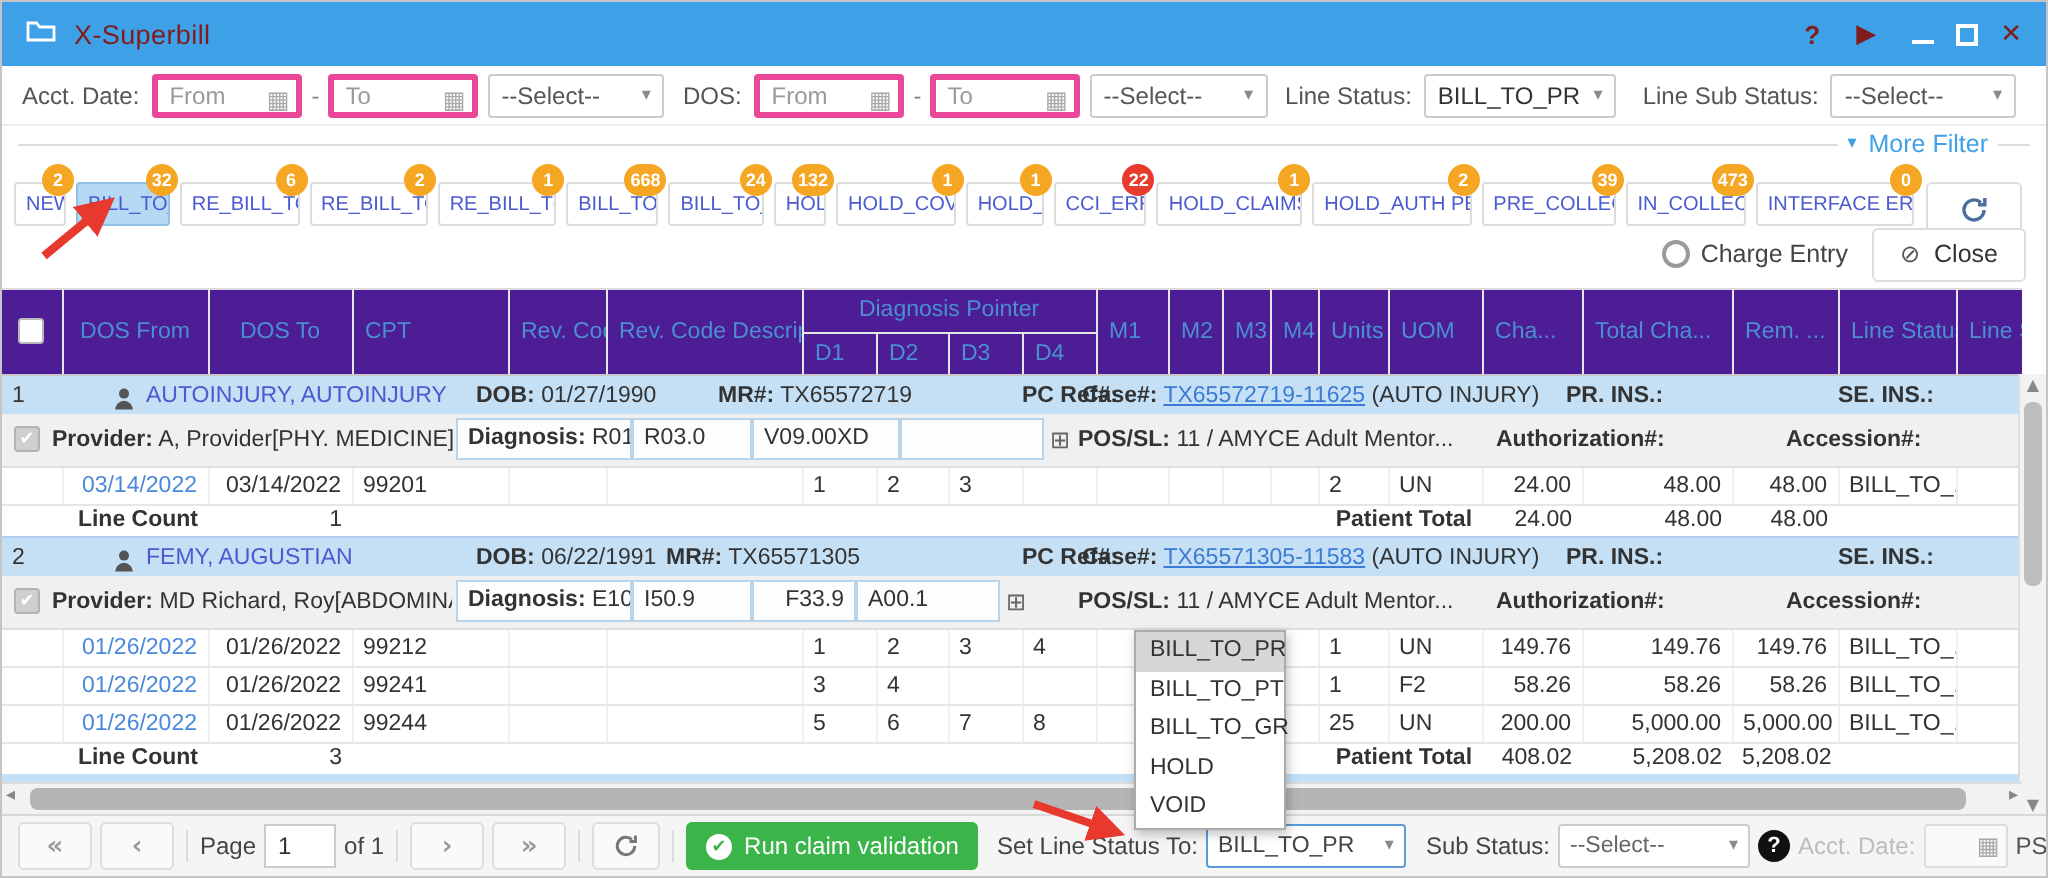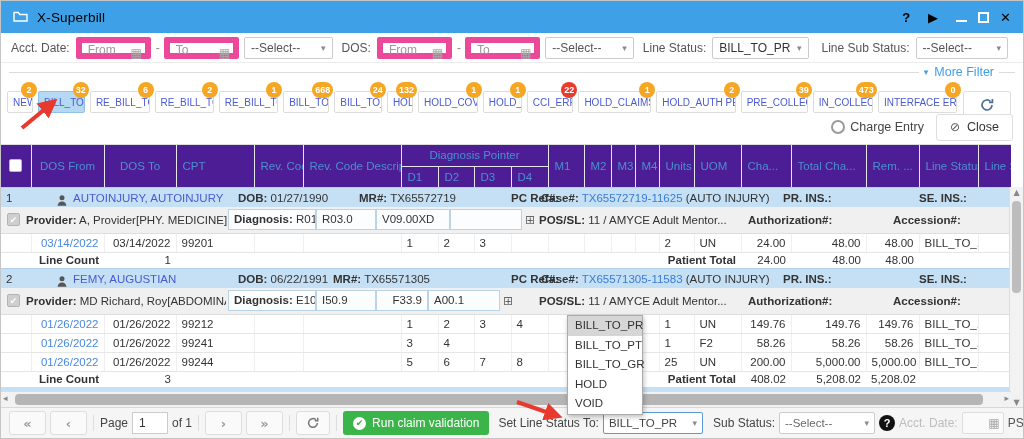--- a/index.html
+++ b/index.html
@@ -5,34 +5,34 @@
   * { margin:0; padding:0; box-sizing:border-box; }
   html,body { background:#e9e9e9; }
   body { font-family:"Liberation Sans", sans-serif; }
   .dj { font-family:"DejaVu Sans", sans-serif; }
 
   .window { position:relative; width:1024px; height:439px; background:#fff;
             border:1px solid #c5c5c5; overflow:hidden; }
 
   
   .titlebar { position:absolute; left:0; top:0; right:0; height:32px; background:#3ea0e6;
-              color:#000000; display:flex; align-items:center; padding:0 12px; }
+              color:#7f1d1d; display:flex; align-items:center; padding:0 12px; }
   .titlebar .title { font-size:13.5px; margin-left:9px; letter-spacing:.2px; }
   .tb-right { margin-left:auto; display:flex; align-items:center; gap:18px; }
   .tb-ic { font-size:13px; font-weight:bold; cursor:default; }
   .tb-grp { display:flex; align-items:center; gap:11px; }
   .min-bar { display:inline-block; width:11px; height:2px; background:#fff; margin-top:8px; }
   .max-box { display:inline-block; width:11px; height:11px; border:2px solid #fff; }
 
   
   .filterbar { position:absolute; top:32px; left:0; right:0; height:30px; background:#fff;
                border-bottom:1px solid #ececec; display:flex; align-items:center;
                padding:0 10px; font-size:12px; color:#555; white-space:nowrap; }
   .flabel { margin-right:6px; }
-  .f-input { position:relative; height:22px; border:6px solid #ec4899; border-radius:2px;
+  .f-input { position:relative; height:22px; border:3px solid #ec4899; border-radius:2px;
              background:#fff; margin-right:5px; }
   .f-input input { border:none; outline:none; width:100%; height:100%; padding:0 18px 0 6px;
                    font-size:12px; color:#555; font-family:inherit; background:transparent; }
   .f-input input::placeholder { color:#9a9a9a; }
   .cal { position:absolute; right:3px; top:3px; color:#a9a9a9; font-size:12px; line-height:14px; }
   .dash { margin:0 4px 0 0; color:#888; }
   .combo { height:22px; border:1px solid #ccc; border-radius:2px; background:#fff;
            display:inline-flex; align-items:center; justify-content:space-between;
            padding:0 6px; font-size:12px; color:#555; margin-right:5px; }
   .combo .caret { color:#8a8a8a; font-size:9px; margin-left:6px; }
@@ -97,21 +97,21 @@
   tr.patient-row td { background:#c5e0f5; border:none; border-top:1px solid #aed0ec;
                       height:20px; position:relative; overflow:visible; padding:0; }
   tr.provider-row td { background:#f0f0f0; border:none; border-bottom:1px solid #dedede;
                        height:26px; position:relative; overflow:visible; padding:0; }
   tr.summary-row td { border:none; height:16px; }
   tr.partial-row td { background:#c5e0f5; border:none; height:6px; padding:0; }
   .abs { position:absolute; top:0; line-height:20px; white-space:nowrap; }
   .provider-row .abs { line-height:26px; }
   .bold { font-weight:bold;margin-left:40px; }
   .pname { color:#4a5ad0; }
-  .clink { color:#3a7bd5; }
+  .clink { color:#3a7bd5; text-decoration:underline; }
   .diagwrap { position:absolute; left:227px; top:2px; display:flex; align-items:center; }
   .diagbox { height:21px; line-height:19px; border:1px solid #b9d3e8; background:#fbfdfe;
              padding:0 5px; overflow:hidden; white-space:nowrap; }
   .expand { color:#666; font-size:12px; margin-left:3px; }
   .sum-label { text-align:right; font-weight:bold; }
 
   
   .vscroll { position:absolute; right:0; top:186px; width:14px; height:221px; background:#f2f2f2;
              border-left:1px solid #ddd; }
   .vs-up { position:absolute; top:1px; left:0; right:0; text-align:center; font-size:8px; color:#888; }

